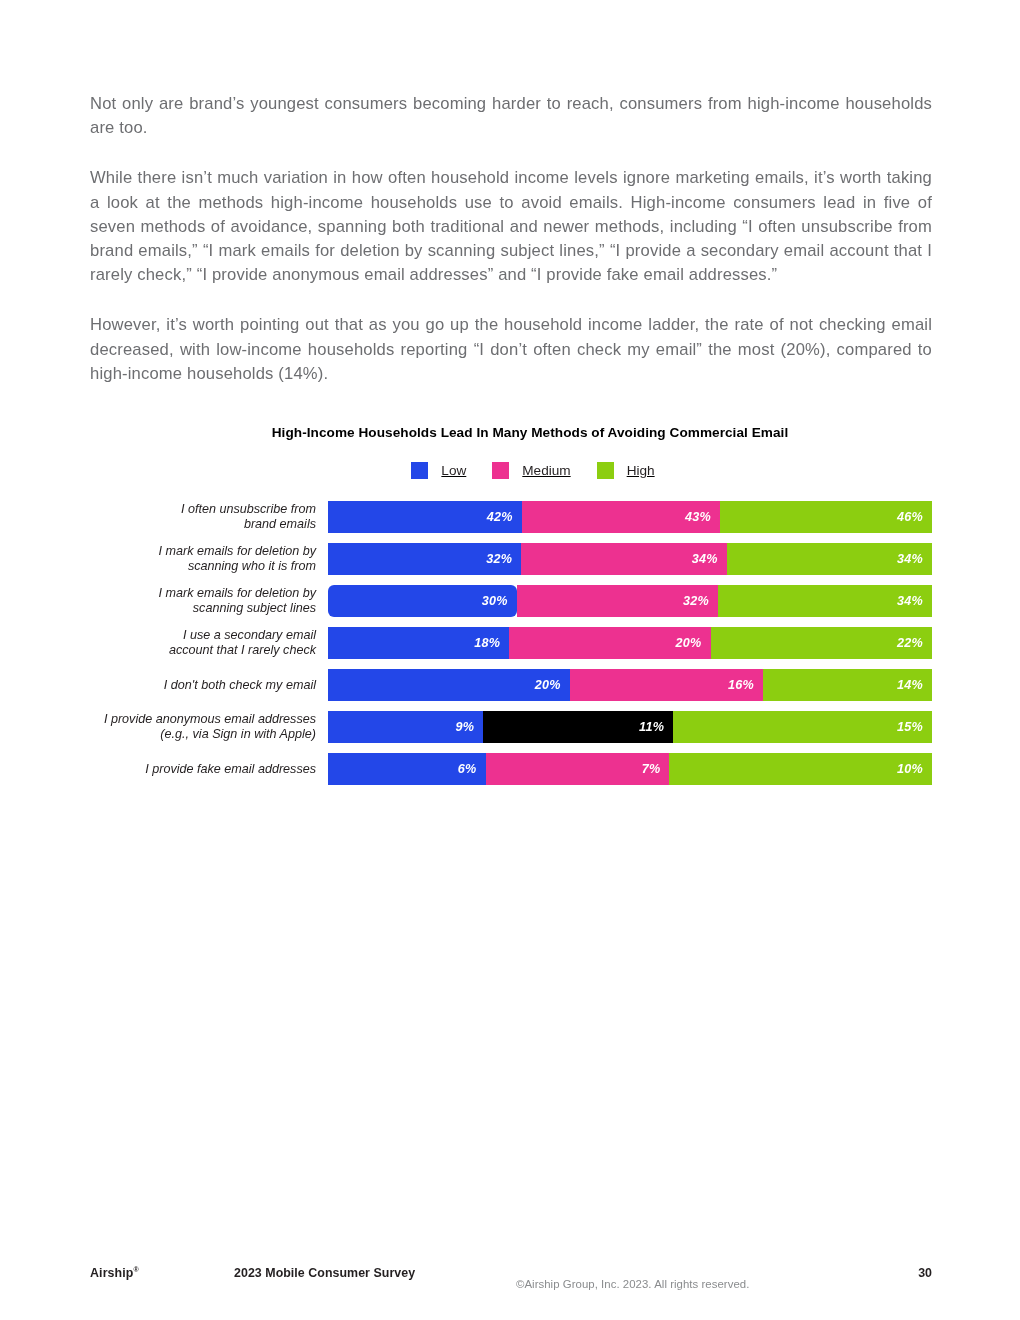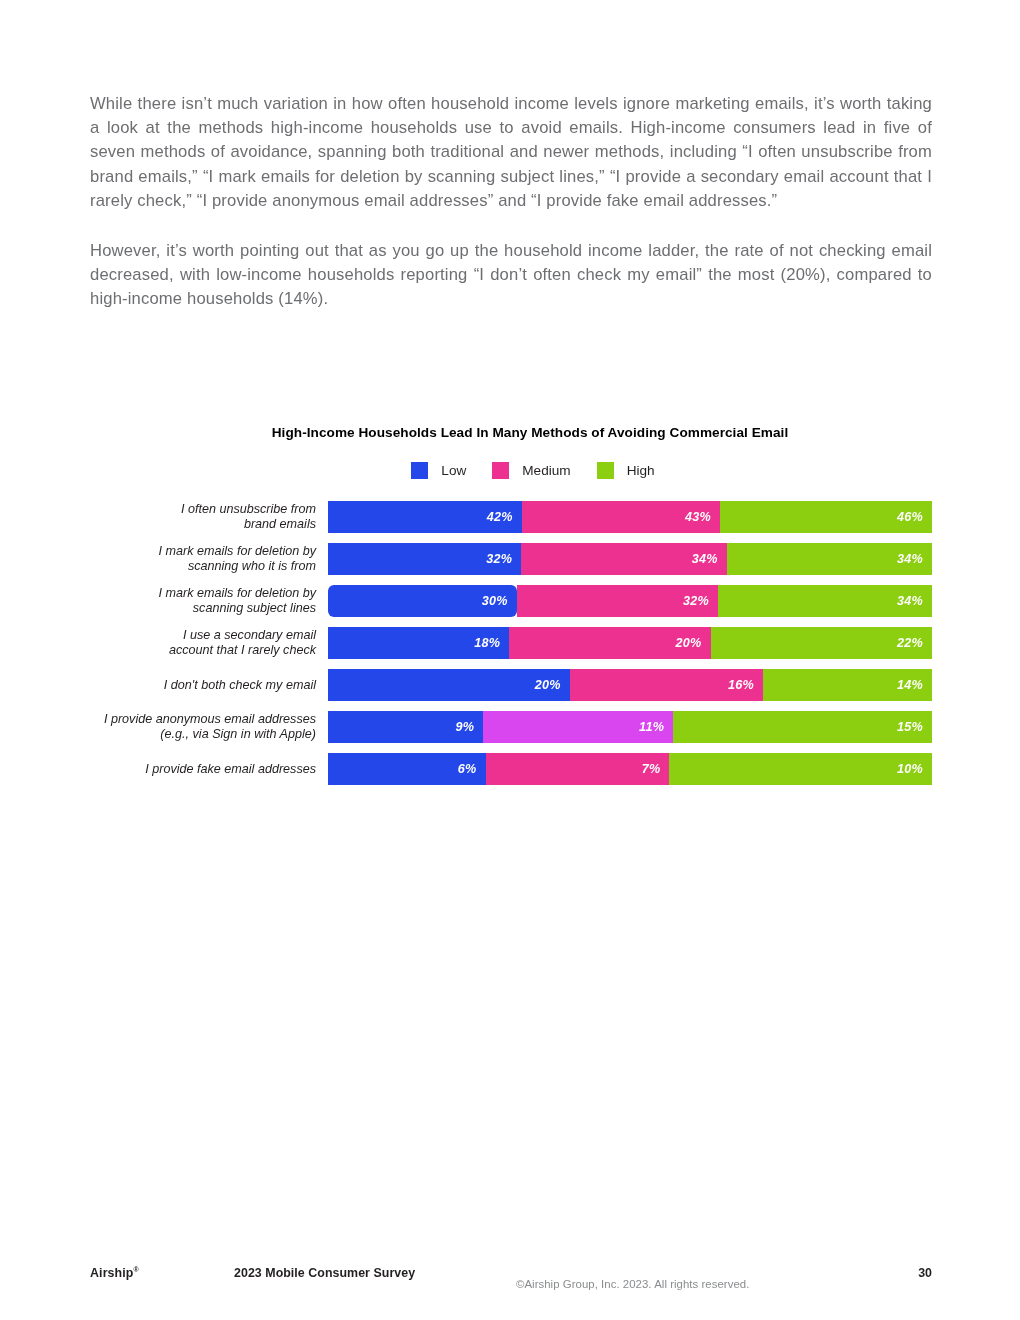--- a/index.html
+++ b/index.html
@@ -58,20 +58,21 @@
     justify-content: center;
     align-items: center;
     gap: 26px;
     margin: 0 0 22px 0;
     padding-left: 44px;
   }
   .legend-item {
     display: flex;
     align-items: center;
     gap: 13px;
+    text-decoration: underline;
   }
   .legend-swatch {
     width: 17px;
     height: 17px;
     display: block;
   }
   .legend-label {
     font-size: 13.6px;
     color: #231f20;
     line-height: 1;
@@ -164,20 +165,21 @@
     font-weight: bold;
     color: #231f20;
   }
 </style>
 </head>
 <body>
 
 <div class="page">
 
   <div class="body-copy">
+    <p class="para">Not only are brand’s youngest consumers becoming harder to reach, consumers from high-income households are too.</p>
     <p class="para">While there isn’t much variation in how often household income levels ignore marketing emails, it’s worth taking a look at the methods high-income households use to avoid emails. High-income consumers lead in five of seven methods of avoidance, spanning both traditional and newer methods, including “I often unsubscribe from brand emails,” “I mark emails for deletion by scanning subject lines,” “I provide a secondary email account that I rarely check,” “I provide anonymous email addresses” and “I provide fake email addresses.”</p>
     <p class="para">However, it’s worth pointing out that as you go up the household income ladder, the rate of not checking email decreased, with low-income households reporting “I don’t often check my email” the most (20%), compared to high-income households (14%).</p>
   </div>
 
   <div class="chart">
     <div class="chart-title">High-Income Households Lead In Many Methods of Avoiding Commercial Email</div>
     <div class="legend" id="legend">
         <div class="legend-item">
           <span class="legend-swatch" style="background: rgb(35, 71, 232);"></span>
           <span class="legend-label">Low</span>
@@ -246,21 +248,21 @@
             <div class="seg" style="background: rgb(140, 206, 16); width: 28%;">14%</div>
           </div>
         </div>
         <div class="row">
           <div class="row-label">
             <div>I provide anonymous email addresses</div>
             <div>(e.g., via Sign in with Apple)</div>
           </div>
           <div class="bar">
             <div class="seg" style="background: rgb(35, 71, 232); width: 25.7143%;">9%</div>
-            <div class="seg" style="background: #d946ef; width: 31.4286%;">11%</div>
+            <div class="seg" style="background: #000000; width: 31.4286%;">11%</div>
             <div class="seg" style="background: rgb(140, 206, 16); width: 42.8571%; padding-left: 38px;">15%</div>
           </div>
         </div>
         <div class="row">
           <div class="row-label">
             <div>I provide fake email addresses</div>
           </div>
           <div class="bar">
             <div class="seg" style="background: rgb(35, 71, 232); width: 26.087%;">6%</div>
             <div class="seg" style="background: rgb(237, 49, 144); width: 30.4348%;">7%</div>

